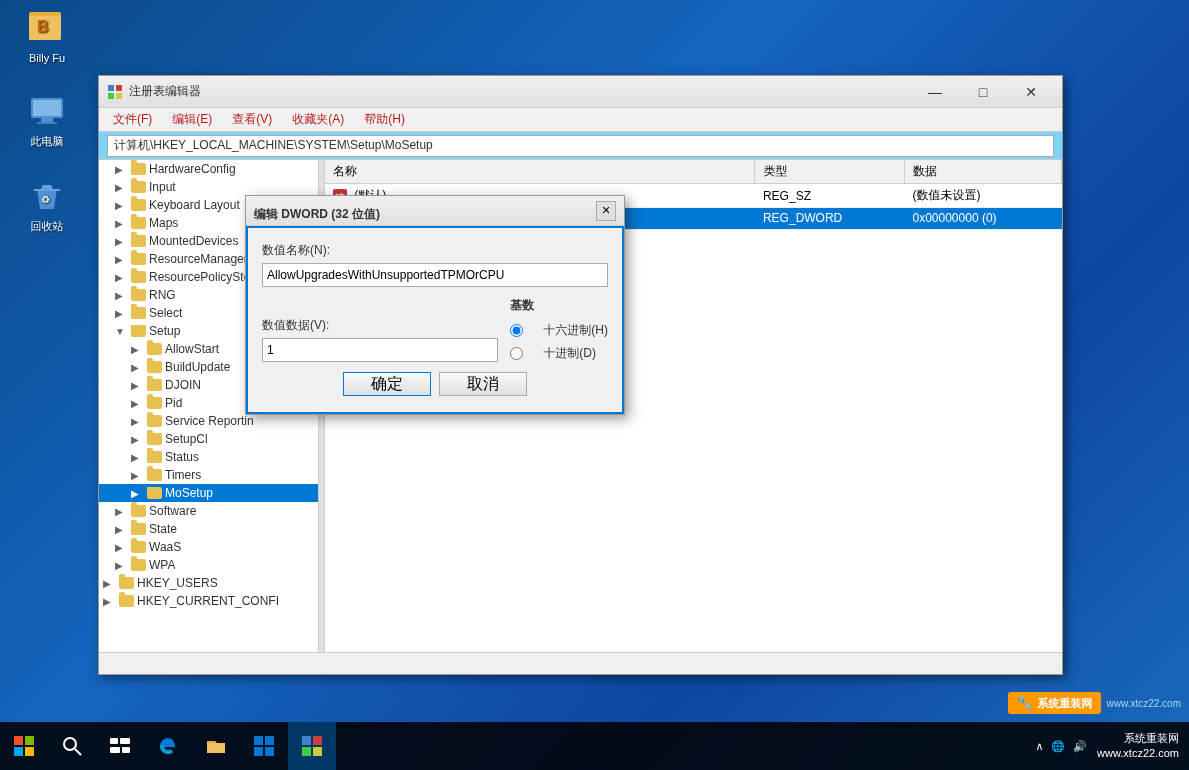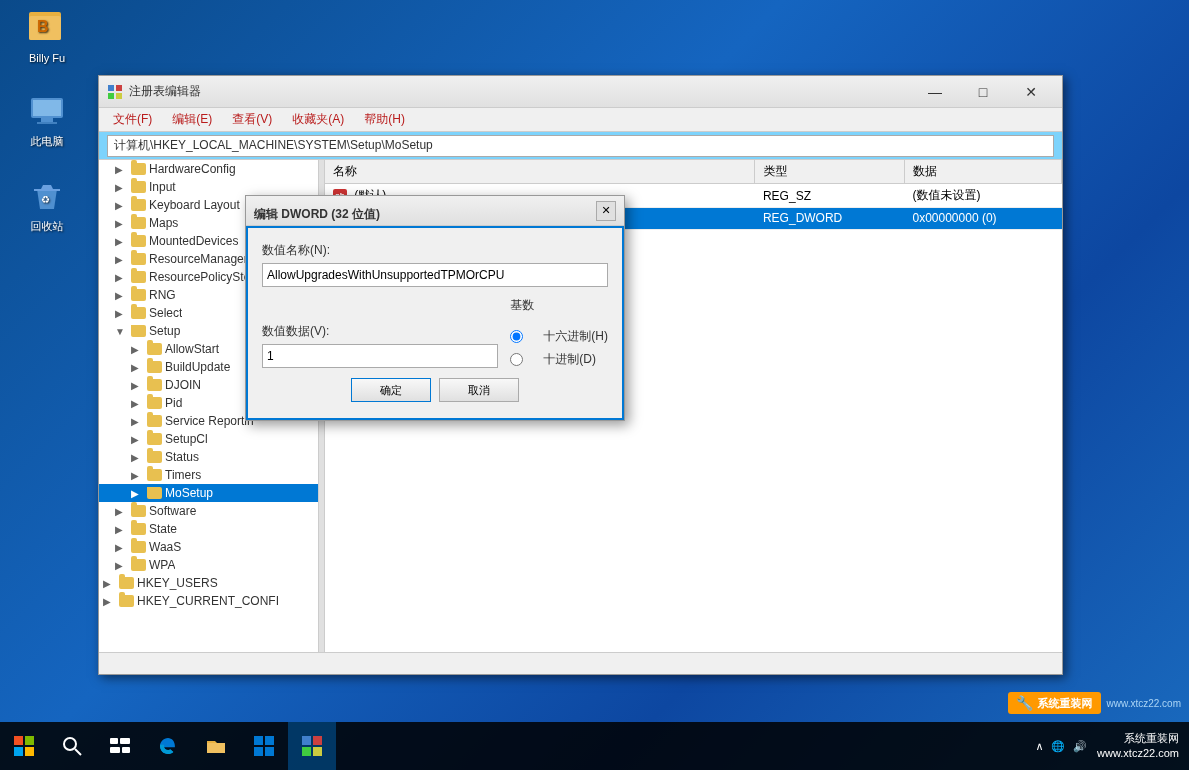--- a/index.html
+++ b/index.html
@@ -290,21 +290,22 @@
     }
     .dialog-value-section { flex: 1; }
     .dialog-base-section {
       display: flex;
       flex-direction: column;
       gap: 6px;
     }
     .dialog-base-label {
       font-size: 12px;
       color: #333;
-      margin-bottom: 8px;
+      margin-bottom: 2px;
+      font-weight: bold;
     }
     .radio-option {
       display: flex;
       align-items: center;
       gap: 20px;
       font-size: 12px;
       color: #333;
       cursor: pointer;
     }
     .radio-input {
@@ -312,25 +313,25 @@
       height: 13px;
       cursor: pointer;
     }
     .dialog-buttons {
       display: flex;
       justify-content: center;
       gap: 8px;
       padding: 10px 0 6px;
     }
     .dialog-btn {
-      width: 80px;
+      width: 88px;
       height: 24px;
       border: 1px solid #aaa;
       background: linear-gradient(to bottom, #f8f8f8, #e0e0e0);
-      font-size: 11px;
+      font-size: 16px;
       cursor: pointer;
       display: flex;
       align-items: center;
       justify-content: center;
     }
     .dialog-btn.primary { border-color: #0078d4; }
 
     
     .statusbar {
       height: 22px;

